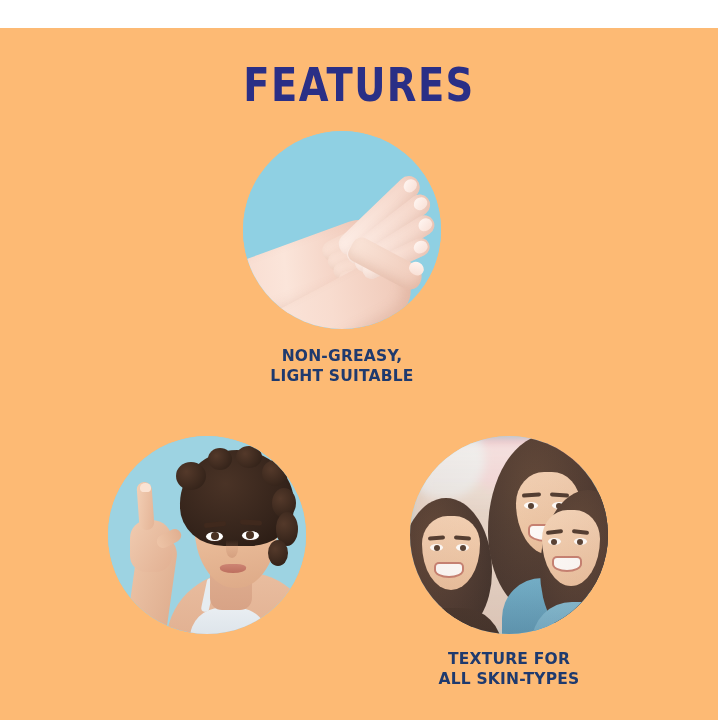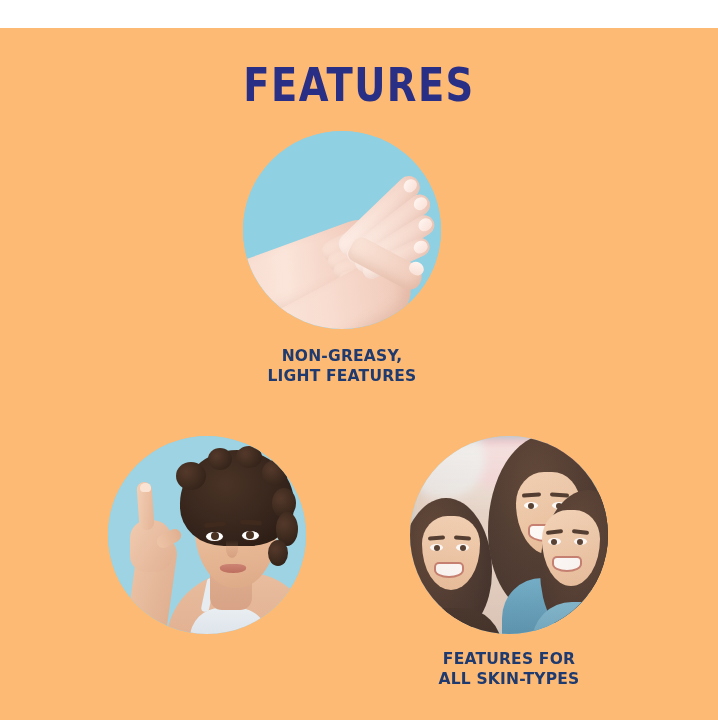--- a/index.html
+++ b/index.html
@@ -452,21 +452,21 @@
           <div class="finger-f ff4">
             <div class="nail-f" style="right:2px;top:3px;"></div>
           </div>
         </div>
 
         <div class="thumb-front"></div>
         <div class="thumb-nail"></div>
       </div>
     </div>
     <div class="feature-caption">NON-GREASY,
-LIGHT FEATURES</div>
+LIGHT SUITABLE</div>
   </div>
 
   <div class="feature feature-2">
     <div class="feature-circle">
       <div class="art-woman">
         <div class="w-shoulders"></div>
         <div class="w-top"></div>
         <div class="w-strap"></div>
         <div class="w-neck"></div>
         <div class="w-face"></div>
@@ -536,18 +536,18 @@
           <div class="f-eye e2"></div>
           <div class="f-pupil u1"></div>
           <div class="f-pupil u2"></div>
           <div class="f-smile"></div>
           <div class="f-body"></div>
         </div>
 
         <div class="friends-warm"></div>
       </div>
     </div>
-    <div class="feature-caption">FEATURES FOR
+    <div class="feature-caption">TEXTURE FOR
 ALL SKIN-TYPES</div>
   </div>
 
   <div class="bottom-rule"></div>
 </div>
 
 </body></html>

